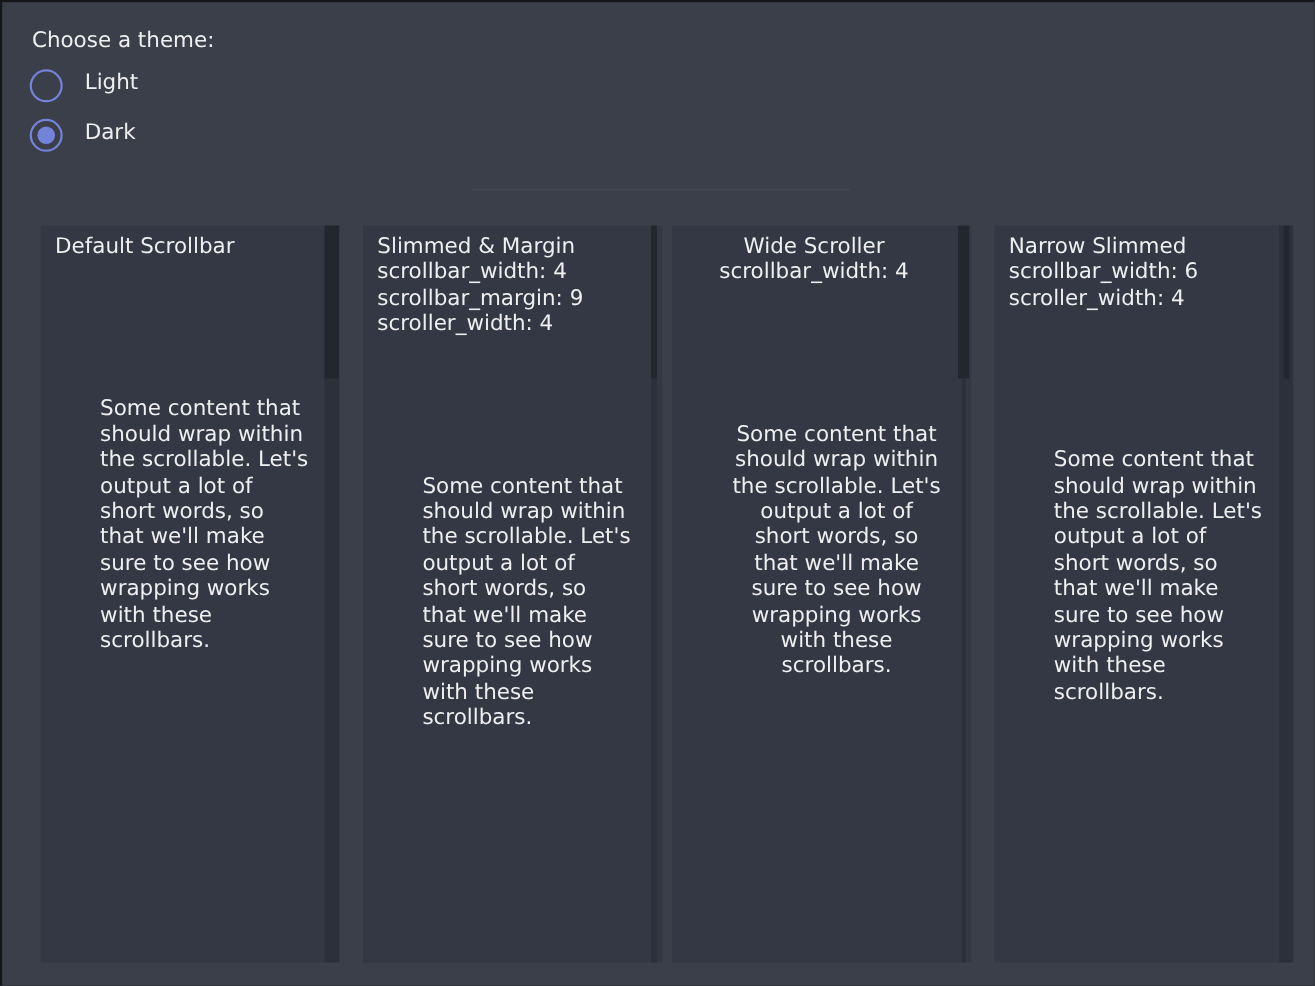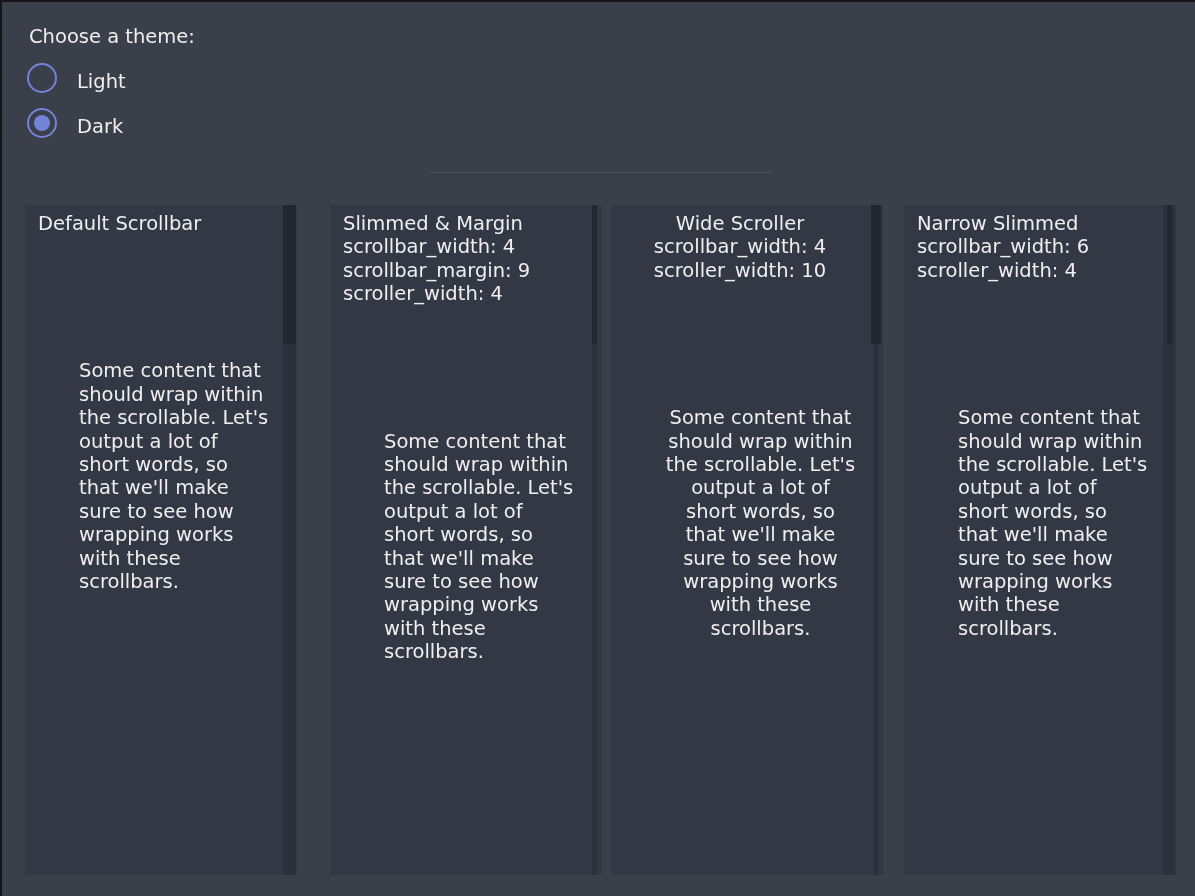--- a/index.html
+++ b/index.html
@@ -19,37 +19,37 @@
     font-family:"DejaVu Sans","Liberation Sans",sans-serif;
     font-size:19.5px;line-height:23.4px;color:var(--text);
   }
   .app{
     position:absolute;top:2px;left:2px;right:0;bottom:0;
     background:var(--page-bg);
   }
   
   .theme-prompt{position:absolute;left:27px;top:23px;}
   .radio-list{position:absolute;left:25px;top:61px;}
-  .radio-row{display:flex;align-items:flex-end;height:30px;margin-bottom:15px;cursor:pointer;}
+  .radio-row{display:flex;align-items:flex-start;height:30px;margin-bottom:15px;cursor:pointer;}
   .radio-circle{
     box-sizing:border-box;width:30px;height:30px;border-radius:50%;
     border:2px solid var(--accent);
     display:flex;align-items:center;justify-content:center;flex:0 0 auto;
   }
   .radio-dot{width:16px;height:16px;border-radius:50%;background:var(--accent);display:none;}
   .radio-row.selected .radio-dot{display:block;}
   .radio-label{margin-left:20px;}
   
   .divider{position:absolute;top:170px;left:427px;width:343px;height:1px;background:var(--divider);}
   
   .panel{
     position:absolute;top:203px;width:272px;height:670px;
     background:var(--panel-bg);overflow:hidden;
   }
-  .panel:nth-child(1){left:23px;}
+  .panel:nth-child(1){left:35px;}
   .panel:nth-child(2){left:328px;}
   .panel:nth-child(3){left:609px;text-align:center;}
   .panel:nth-child(4){left:902px;}
   .panel-body{padding:7px 27px 0 13px;}
   .panel-content{margin-top:124px;margin-left:41px;}
   .sb-track{position:absolute;top:0;bottom:0;background:var(--track);}
   .sb-thumb{position:absolute;top:0;background:var(--thumb);}
   .variant-default          .sb-track{right:1px;width:13px;}
   .variant-default          .sb-thumb{right:1px;width:13px;height:139px;}
   .variant-slimmed-margin   .sb-track{right:5px;width:5px;}
@@ -109,21 +109,20 @@
     </div>
     <div class="sb-track"></div>
     <div class="sb-thumb"></div>
   </div>
       <div class="panel variant-wide-scroller">
     <div class="panel-body">
       <div class="panel-header">
         <div class="panel-title">Wide Scroller</div>
         <div class="panel-config">
               <div class="panel-config-line">scrollbar_width: 4</div>
-              <div class="panel-config-line">scroller_width: 10</div>
             </div>
       </div>
       <div class="panel-content">Some content that should wrap within the scrollable. Let's output a lot of short words, so that we'll make sure to see how wrapping works with these scrollbars.</div>
     </div>
     <div class="sb-track"></div>
     <div class="sb-thumb"></div>
   </div>
       <div class="panel variant-narrow-scroller">
     <div class="panel-body">
       <div class="panel-header">

